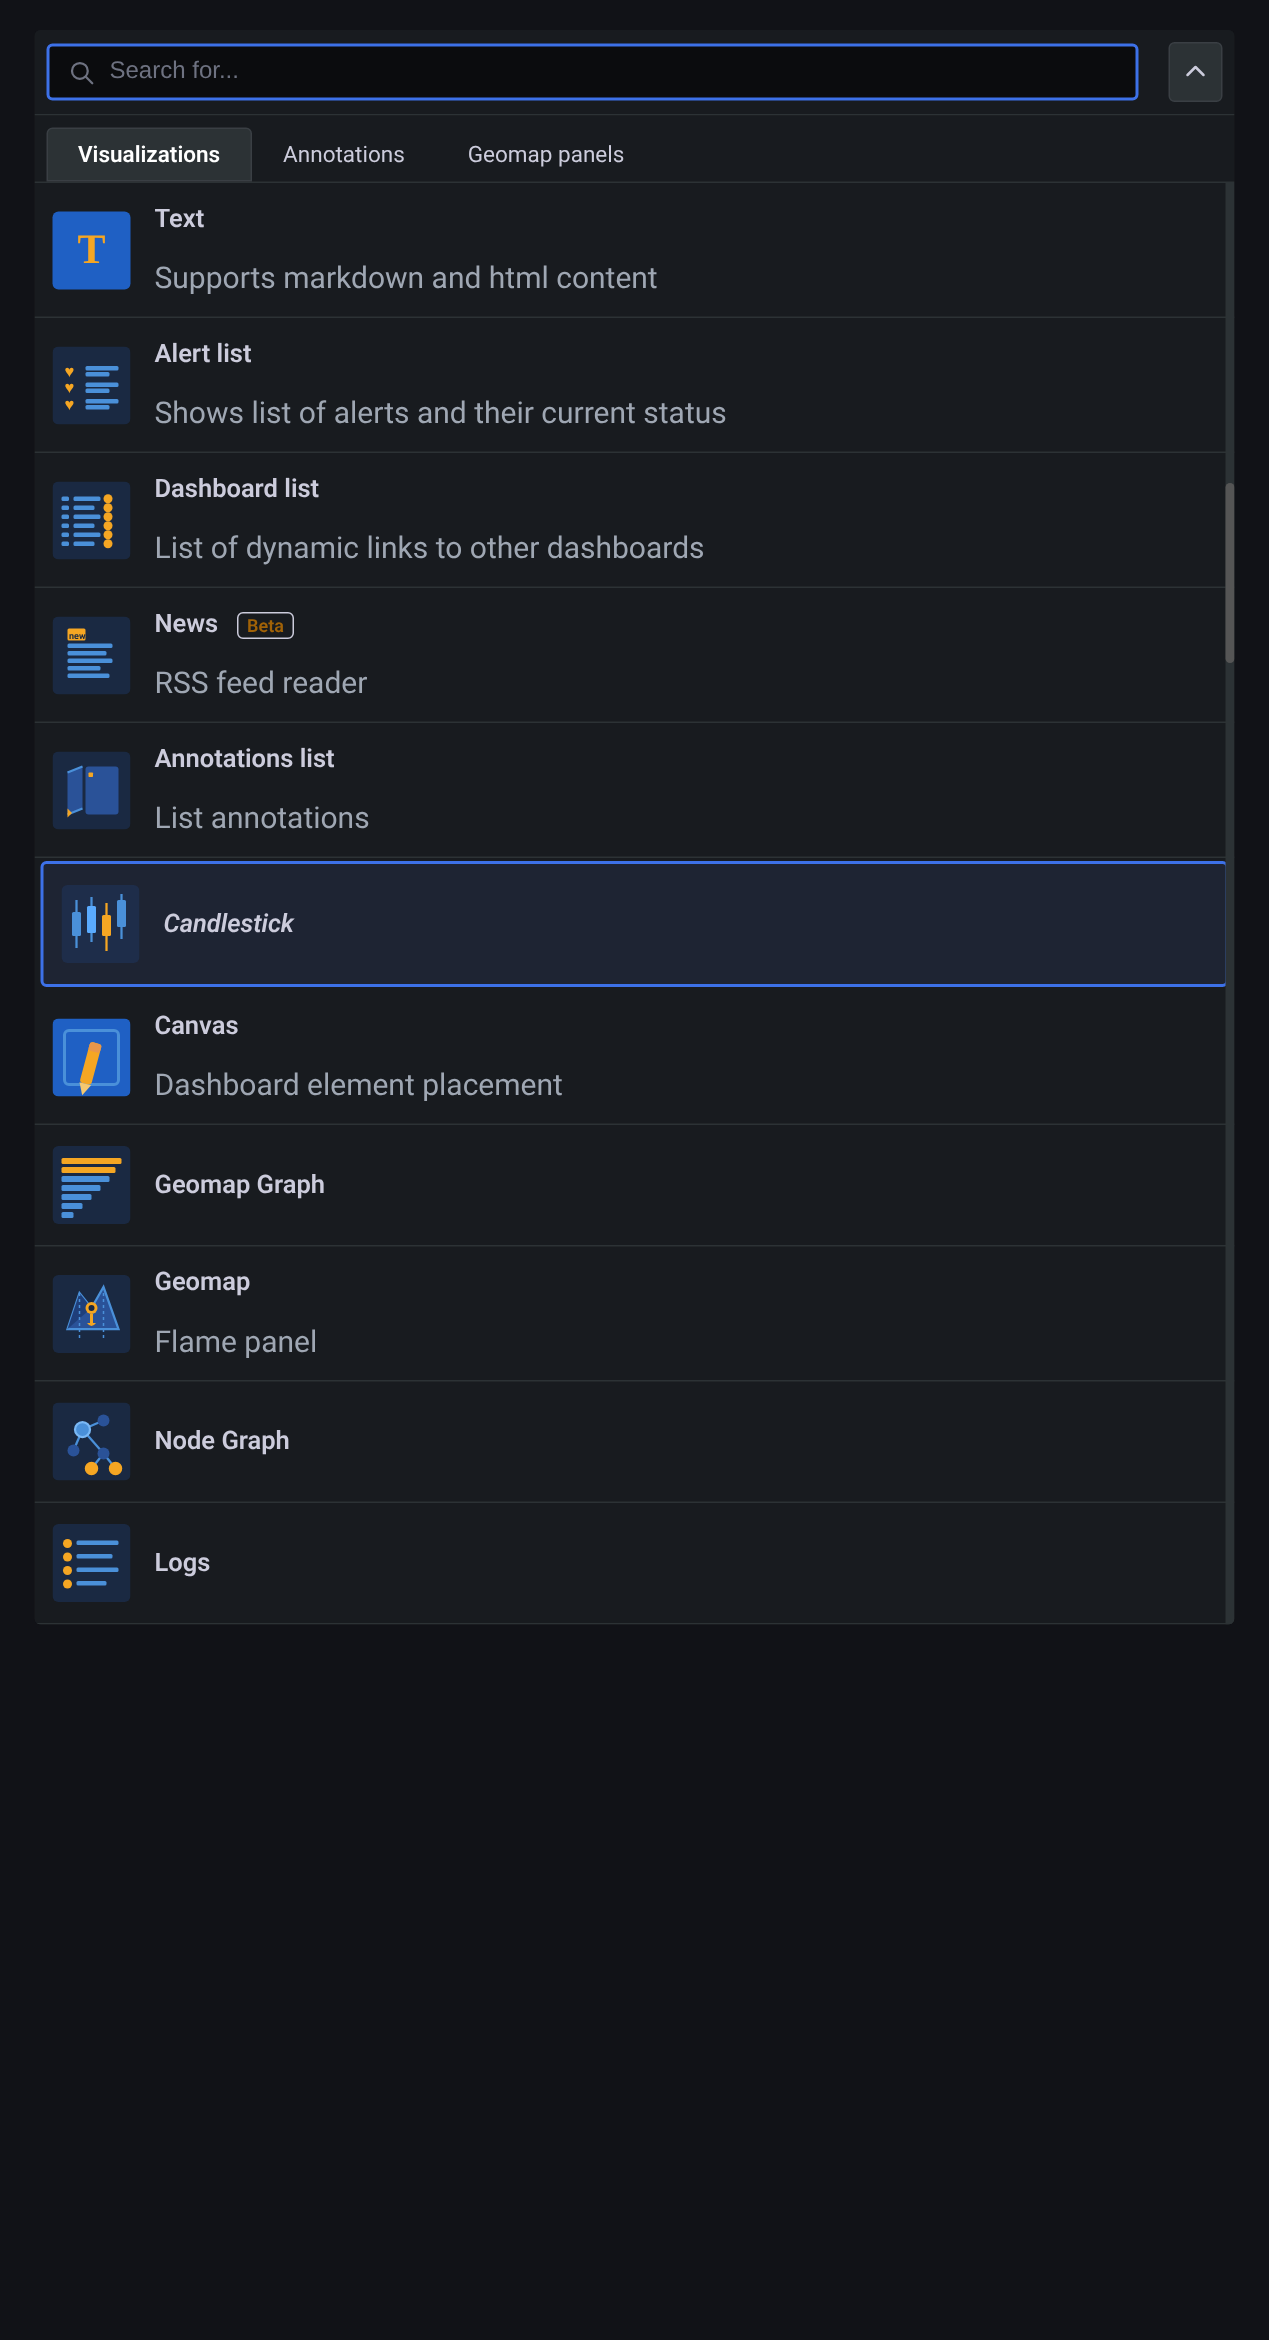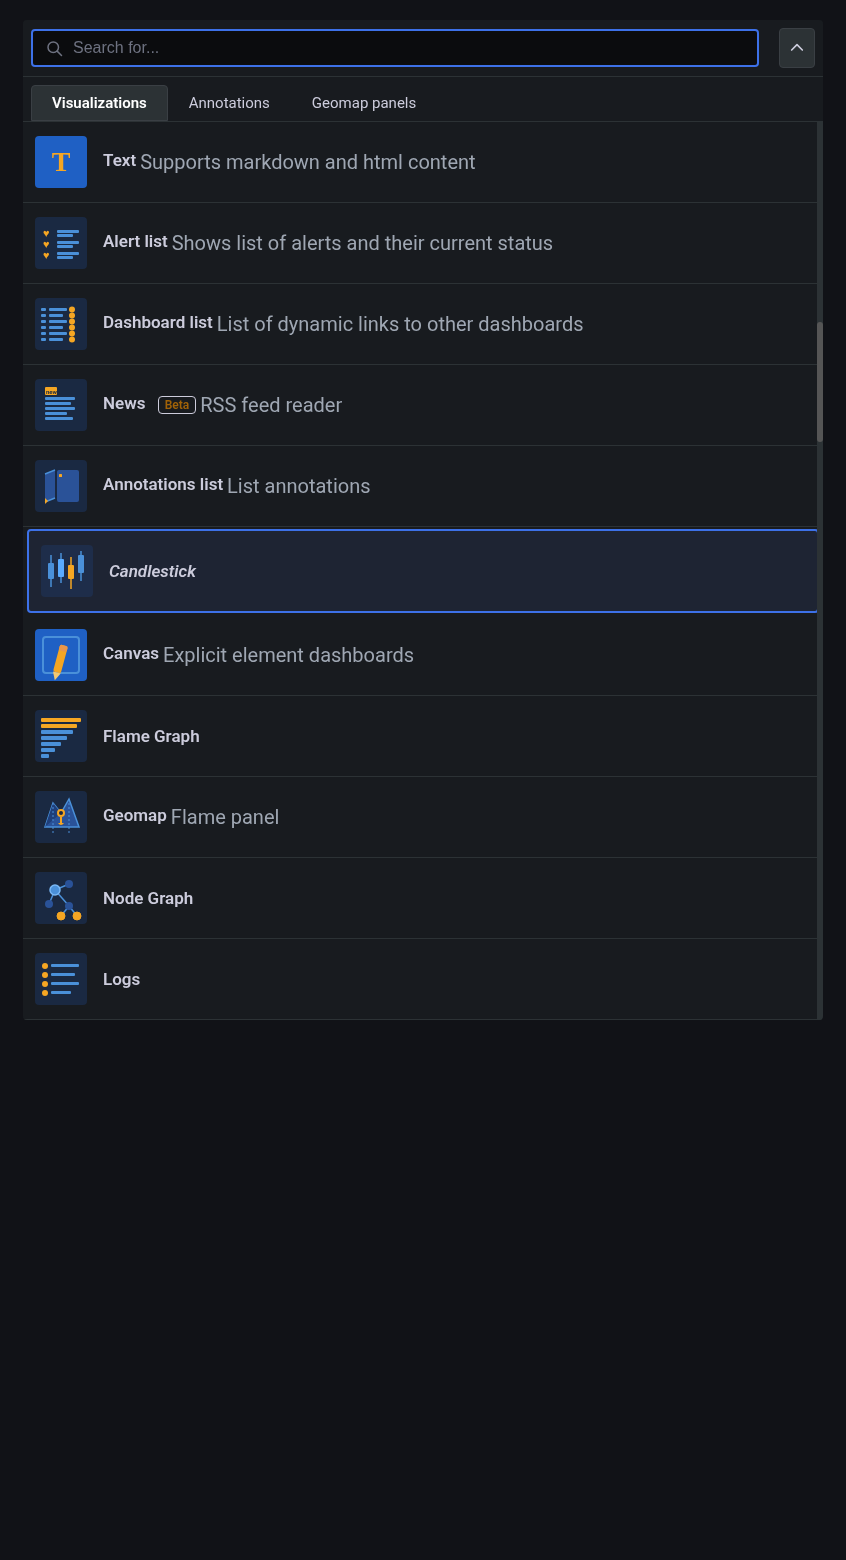--- a/index.html
+++ b/index.html
@@ -127,22 +127,22 @@
       height: 52px;
       flex-shrink: 0;
       display: flex;
       align-items: center;
       justify-content: center;
       border-radius: 4px;
     }
 
     .viz-text {
       display: flex;
-      flex-direction: row;
-      gap: 4px;
+      flex-direction: column;
+      gap: 17px;
     }
 
     .viz-title {
       font-size: 17px;
       font-weight: 600;
       color: #ccccdc;
     }
 
     .viz-desc {
       font-size: 20px;
@@ -356,40 +356,40 @@
 
           <g transform="translate(12, 8) rotate(15, 14, 20)">
             <rect x="10" y="8" width="8" height="28" rx="2" fill="#f5a623"></rect>
             <polygon points="10,36 18,36 14,44" fill="#f5c870"></polygon>
             <rect x="10" y="8" width="8" height="6" rx="2" fill="#e8964a"></rect>
           </g>
         </svg>
       </div>
       <div class="viz-text">
         <span class="viz-title">Canvas</span>
-        <span class="viz-desc">Explicit element dashboards</span>
+        <span class="viz-desc">Dashboard element placement</span>
       </div>
     </div>
 
     <div class="viz-item">
       <div class="viz-icon">
         <svg width="52" height="52" viewBox="0 0 52 52">
           <rect width="52" height="52" rx="4" fill="#1a2942"></rect>
 
           <rect x="6" y="8" width="40" height="4" rx="1" fill="#f5a623"></rect>
           <rect x="6" y="14" width="36" height="4" rx="1" fill="#f5a623"></rect>
           <rect x="6" y="20" width="32" height="4" rx="1" fill="#4a90d9"></rect>
           <rect x="6" y="26" width="26" height="4" rx="1" fill="#4a90d9"></rect>
           <rect x="6" y="32" width="20" height="4" rx="1" fill="#4a90d9"></rect>
           <rect x="6" y="38" width="14" height="4" rx="1" fill="#4a90d9"></rect>
           <rect x="6" y="44" width="8" height="4" rx="1" fill="#4a90d9"></rect>
         </svg>
       </div>
       <div class="viz-text">
-        <span class="viz-title">Flame Graph</span>
+        <span class="viz-title">Geomap Graph</span>
       </div>
     </div>
 
     <div class="viz-item">
       <div class="viz-icon">
         <svg width="52" height="52" viewBox="0 0 52 52">
           <rect width="52" height="52" rx="4" fill="#1a2942"></rect>
 
           <path d="M10 36 L18 12 L26 22 L34 8 L44 36 Z" fill="#2a5298" stroke="#4a90d9" stroke-width="1.5"></path>
           <path d="M10 36 L18 12 L26 22" fill="#1f3f7a"></path>

